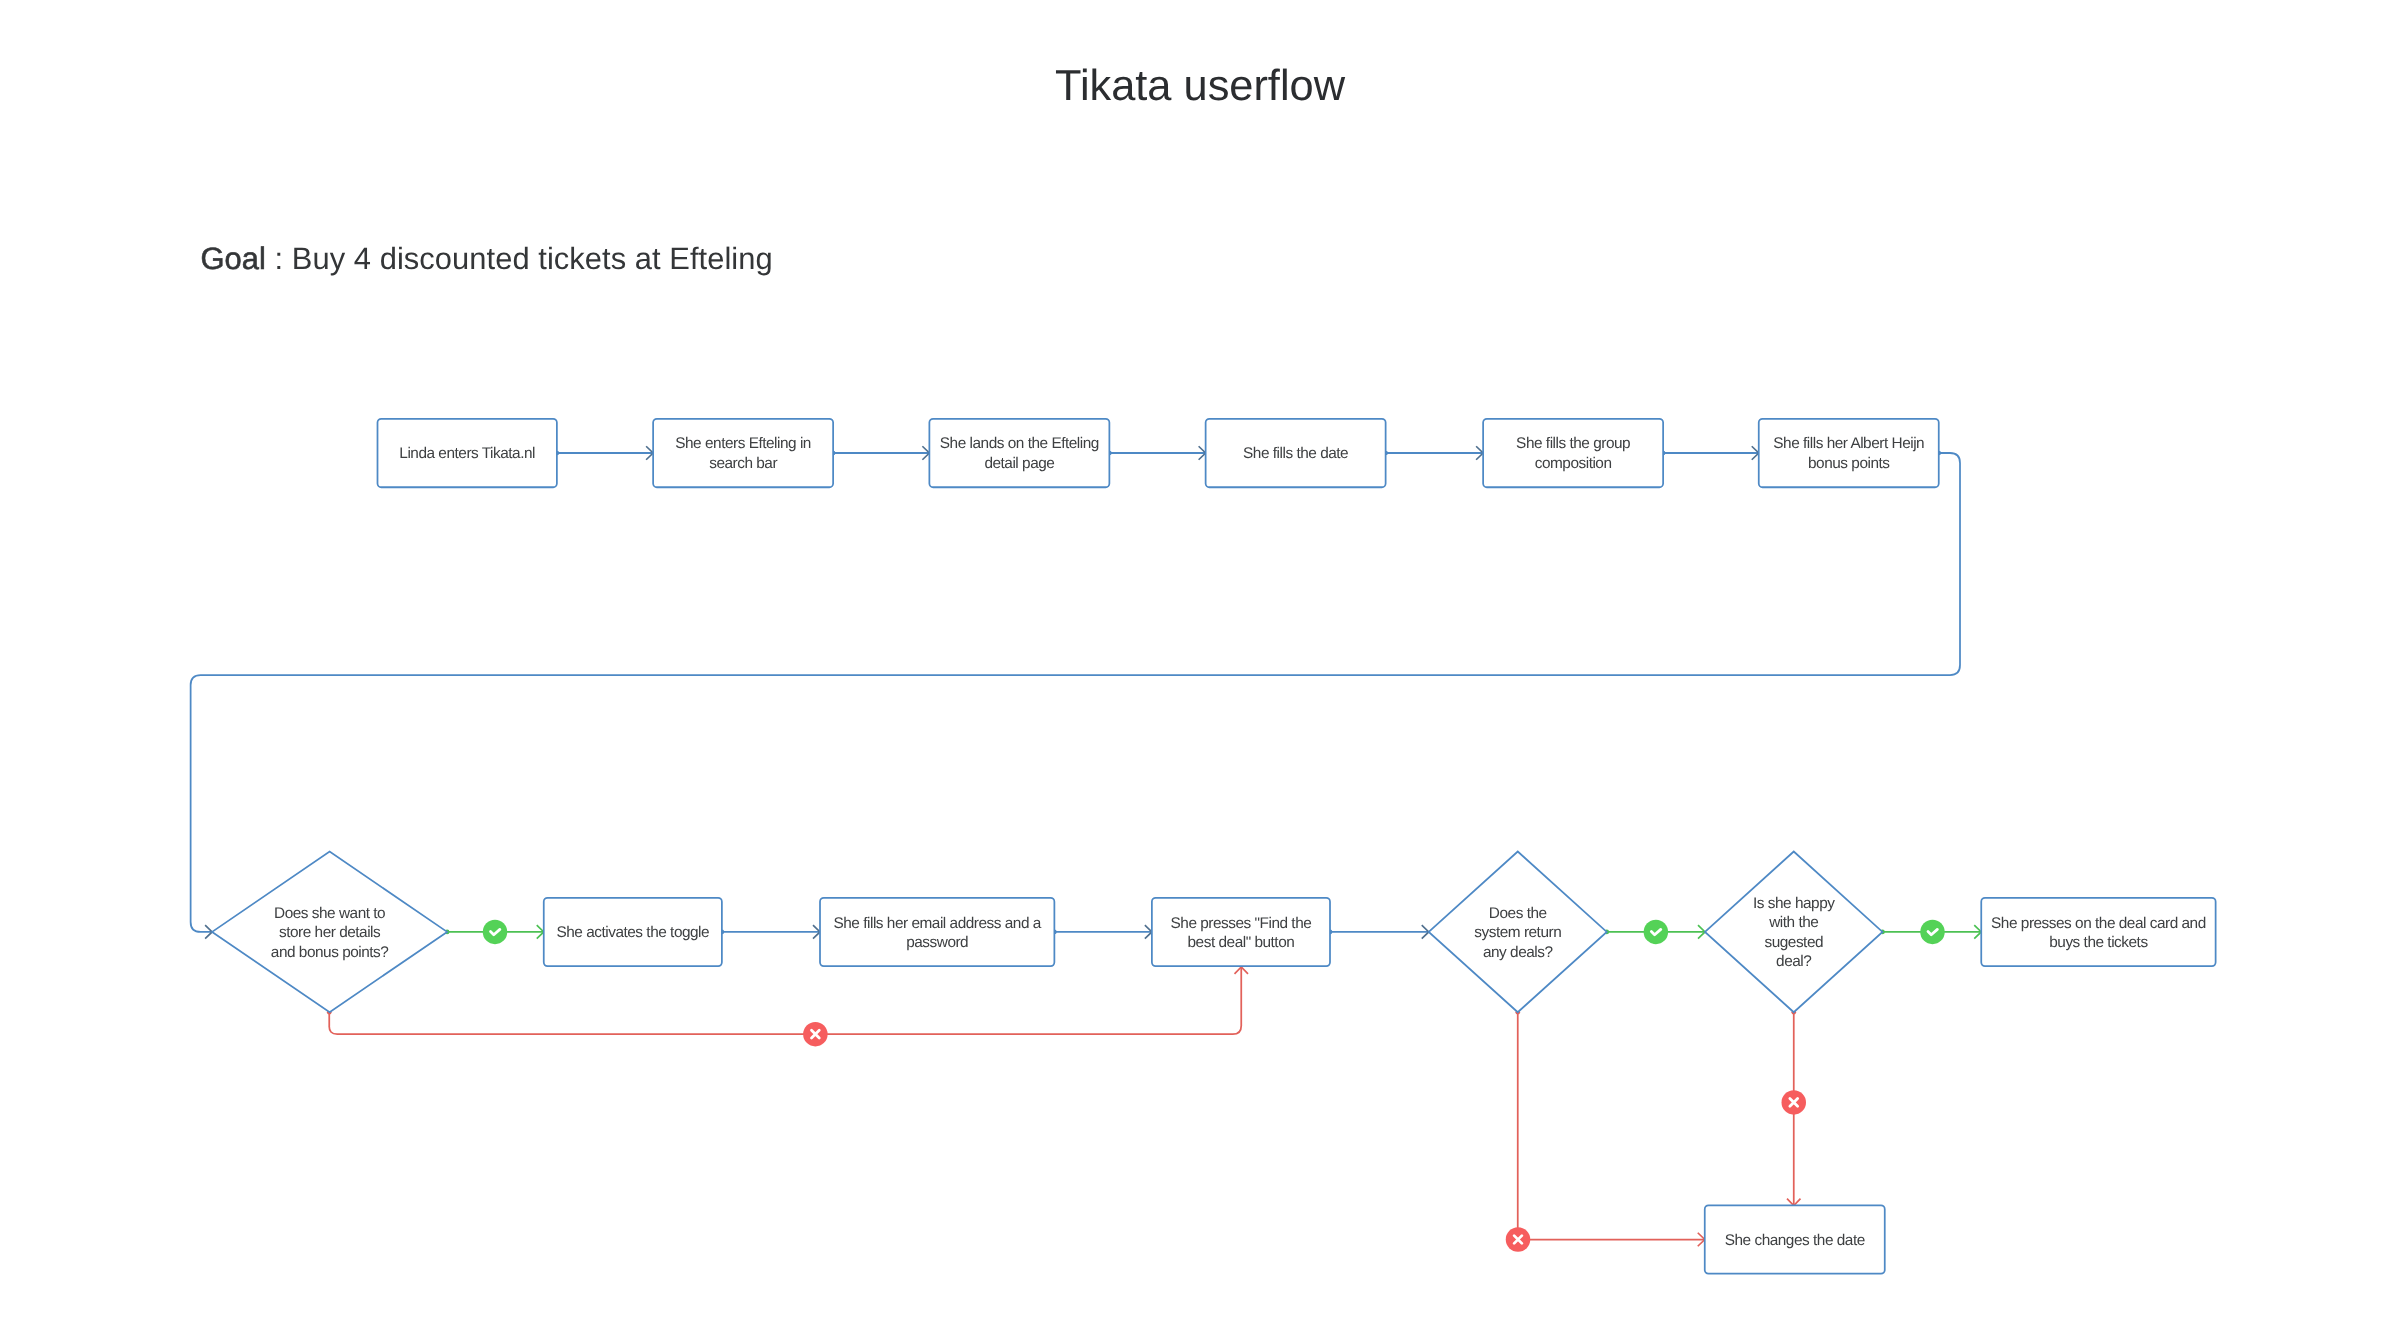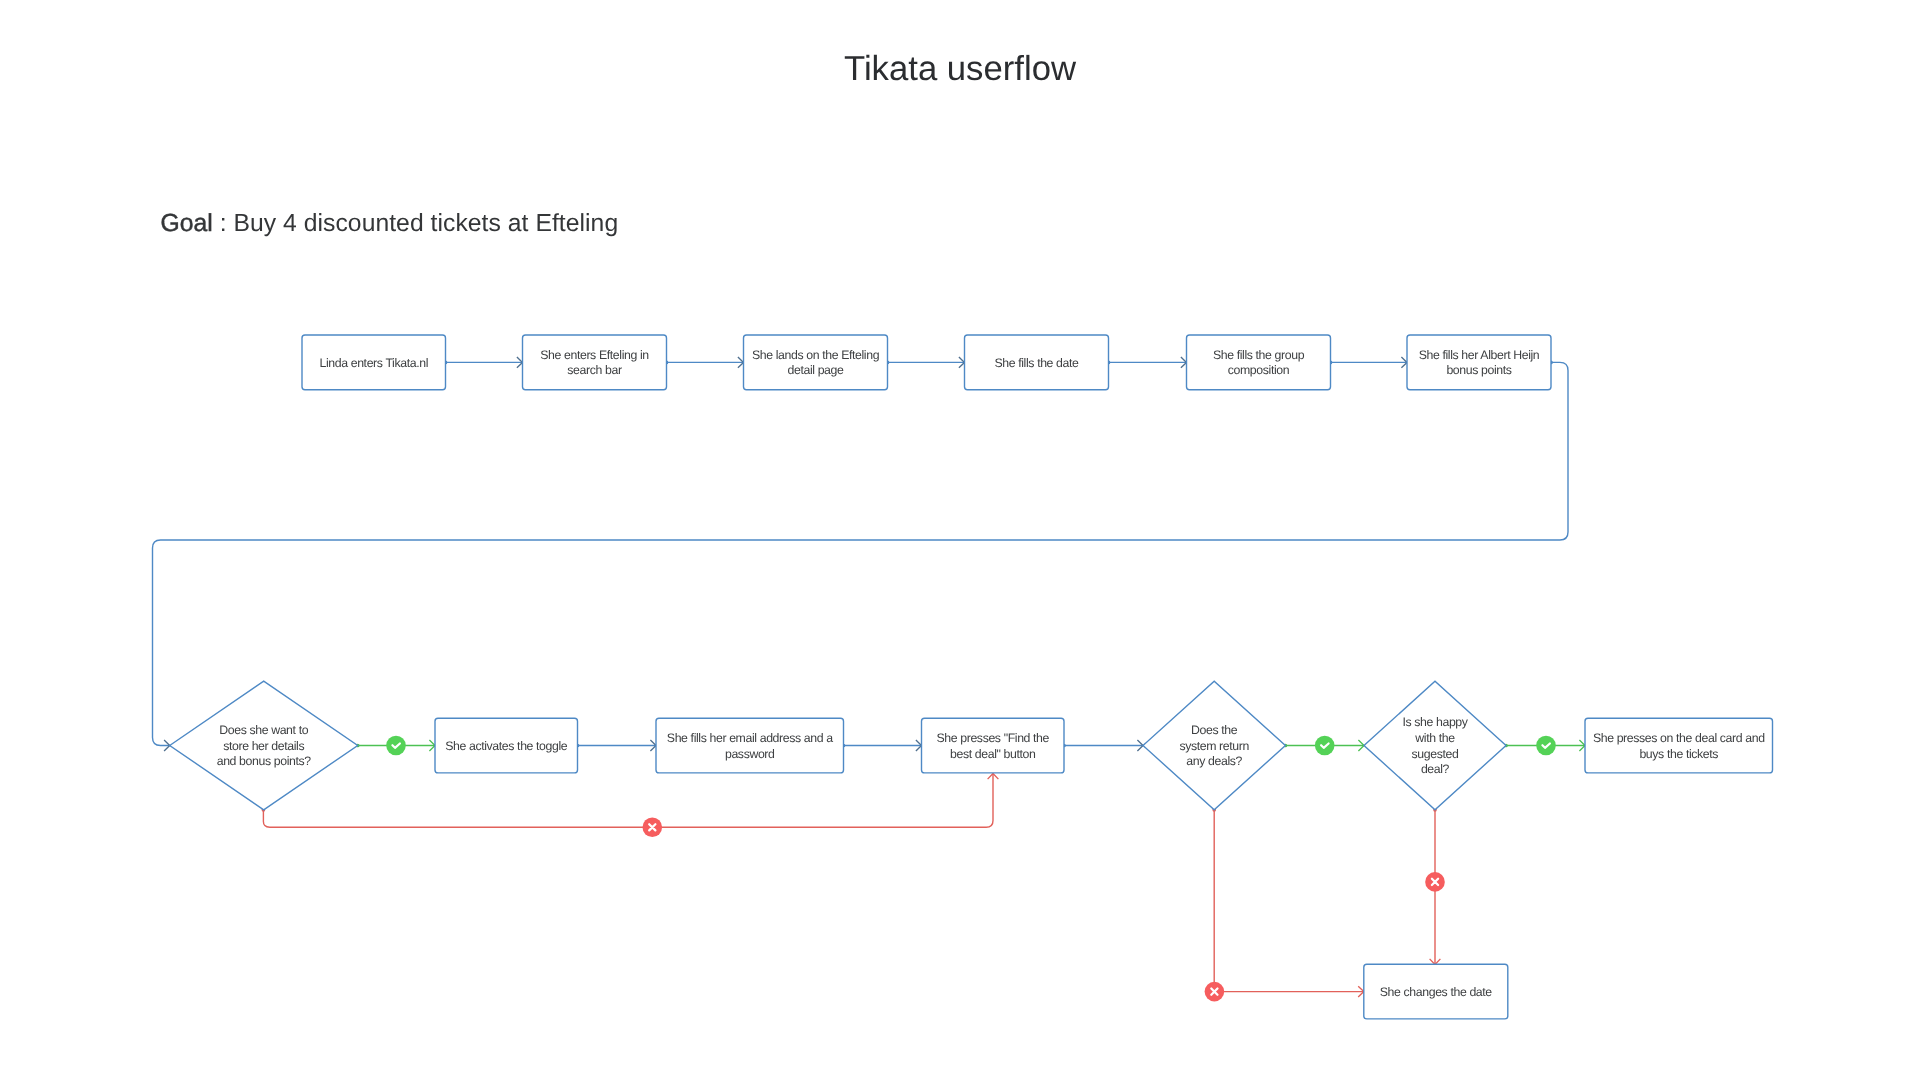--- a/index.html
+++ b/index.html
@@ -8,21 +8,21 @@
   body{-webkit-font-smoothing:antialiased;}
   body{width:1920px;height:1075px;background:#ffffff;overflow:hidden;
        font-family:"Liberation Sans",sans-serif;-webkit-font-smoothing:antialiased;}
   #page{position:relative;width:1920px;height:1075px;transform:translateZ(0);backface-visibility:hidden;}
   #title{position:absolute;left:0;top:51.5px;width:1920px;text-align:center;
          font-size:34.7px;line-height:1;color:#2b2d30;font-weight:400;letter-spacing:0px;}
   .meta{position:absolute;left:160.4px;font-size:24.7px;line-height:1;color:#343638;white-space:nowrap;
         letter-spacing:0.05px;}
   .meta b{font-weight:400;-webkit-text-stroke:0.45px #343638;}
   #meta-user{top:148.6px;}
-  #meta-goal{top:196.4px;margin-top:16px;}
+  #meta-goal{top:196.4px;}
   #flow{position:absolute;left:0;top:0;}
   .nodetext{fill:#3e4042;-webkit-font-smoothing:antialiased;font-family:"Liberation Sans",sans-serif;font-size:12.3px;
             letter-spacing:-0.38px;}
 </style>
 </head>
 <body>
 
 <div id="page">
   <div id="title">Tikata userflow</div>
   <div class="meta" id="meta-goal">

